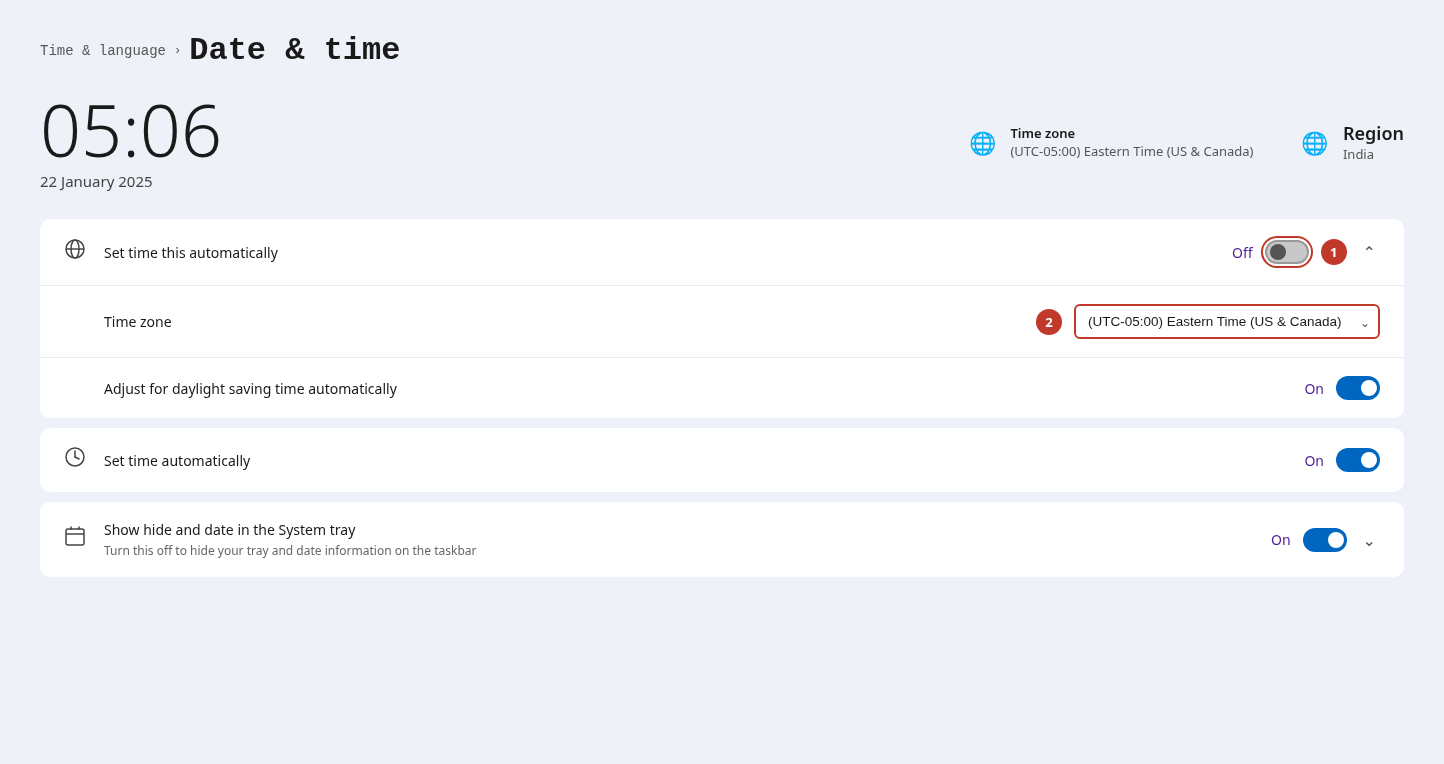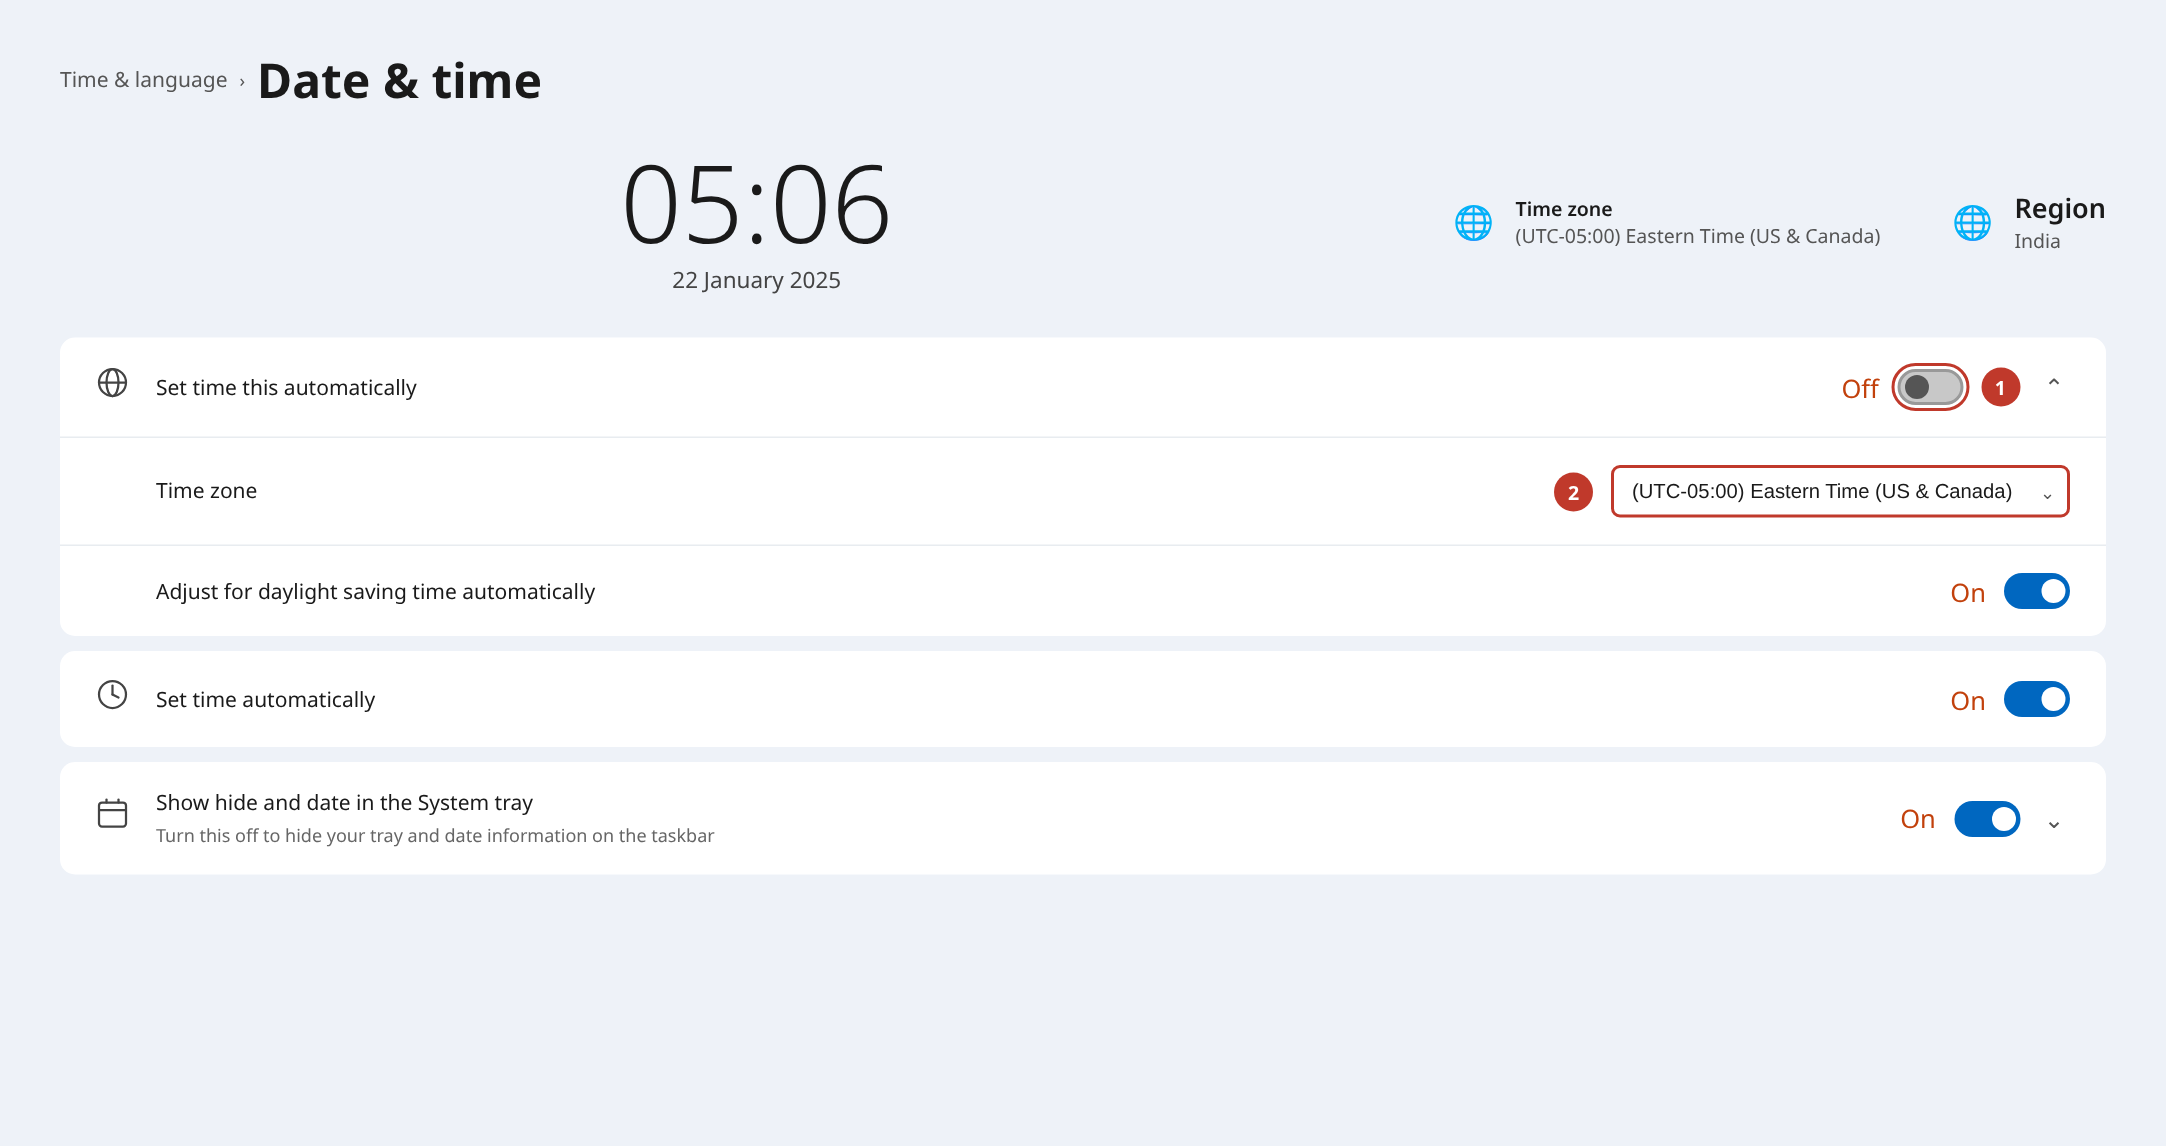--- a/index.html
+++ b/index.html
@@ -11,20 +11,21 @@
       padding: 32px 40px;
     }
 
     .breadcrumb {
       display: flex;
       align-items: center;
       gap: 8px;
       font-size: 14px;
       color: #555;
       margin-bottom: 24px;
+      font-family: Liberation Mono, monospace;
     }
     .breadcrumb-parent {
       color: #555;
     }
     .breadcrumb-chevron {
       color: #555;
       font-size: 12px;
     }
     .breadcrumb-current {
       font-size: 32px;
@@ -33,21 +34,20 @@
     }
 
     .header-section {
       display: flex;
       align-items: center;
       margin-bottom: 28px;
     }
 
     .clock-area {
       flex: 1;
-      text-align: center;
     }
     .clock-time {
       font-size: 72px;
       font-weight: 300;
       line-height: 1;
       color: #1a1a1a;
     }
     .clock-date {
       font-size: 15px;
       color: #444;
@@ -145,22 +145,22 @@
       margin-top: 3px;
     }
 
     .setting-controls {
       display: flex;
       align-items: center;
       gap: 12px;
     }
 
     .status-text {
-      font-size: 17px;
-      color: #c2410c;
+      font-size: 14px;
+      color: #4c1d95;
     }
 
     
     .toggle {
       position: relative;
       width: 44px;
       height: 24px;
       border-radius: 12px;
       cursor: pointer;
       flex-shrink: 0;

